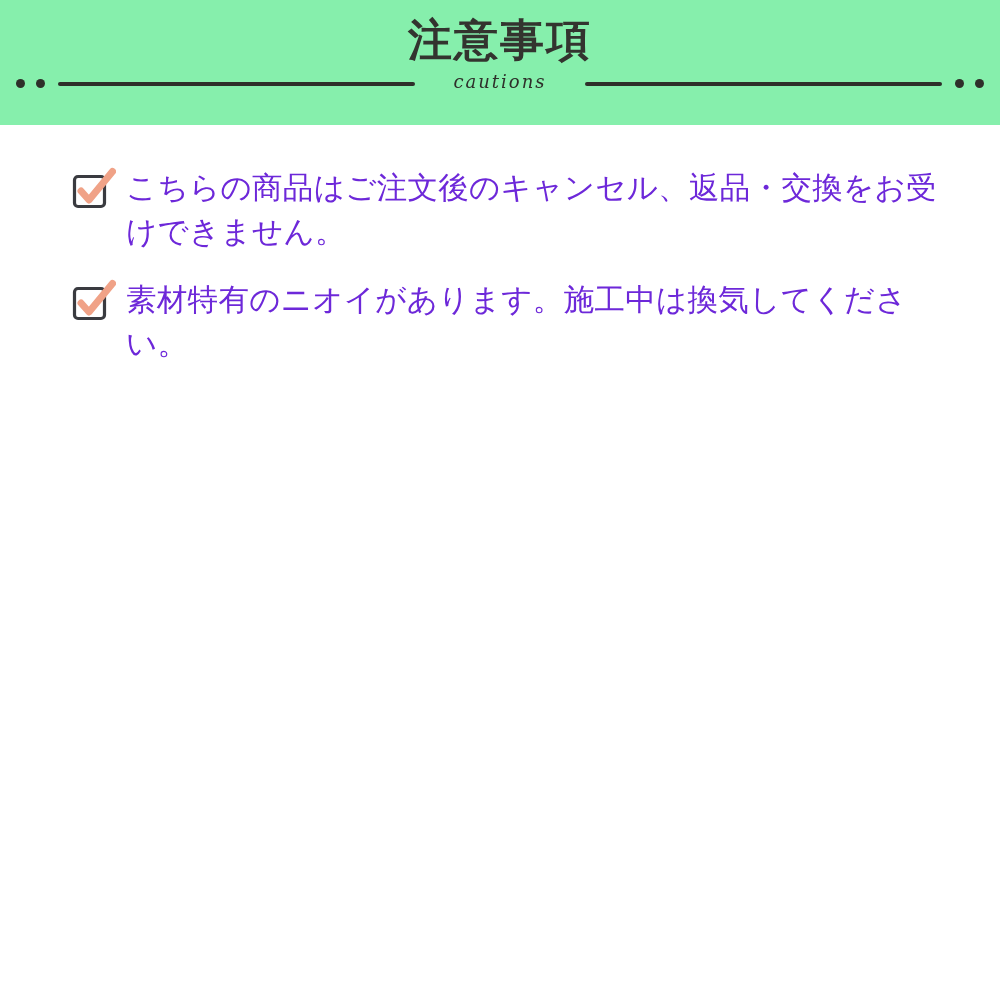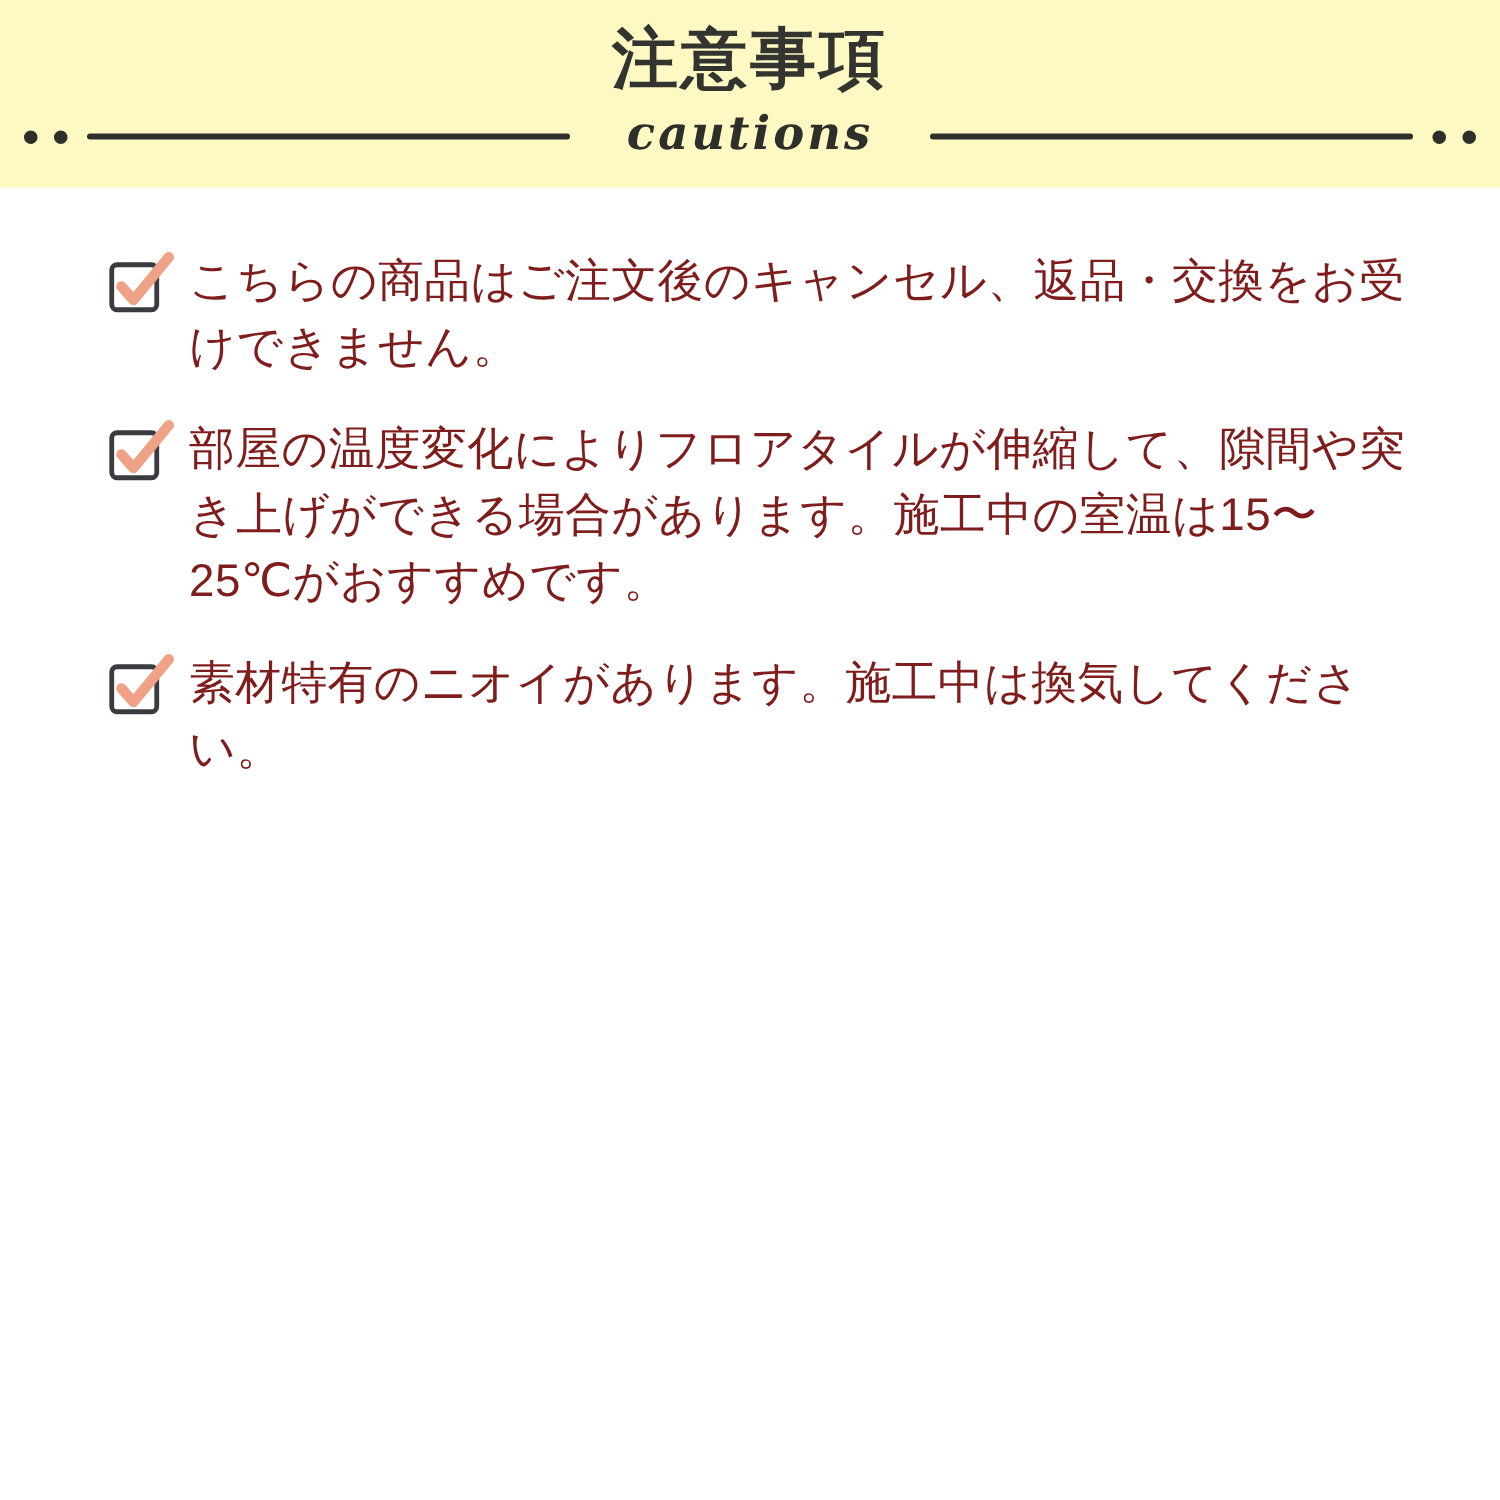--- a/index.html
+++ b/index.html
@@ -8,21 +8,21 @@
   }
   body {
     width: 1000px;
     height: 1000px;
     background: #ffffff;
     font-family: "Liberation Sans", "DejaVu Sans", sans-serif;
     color: #3a3b40;
     overflow: hidden;
   }
   .header {
-    background: #fef9c3;
+    background: #86efac;
     height: 125px;
     box-sizing: border-box;
     padding-top: 16px;
   }
   .page-title {
     margin: 0;
     text-align: center;
     font-size: 44px;
     font-weight: 800;
     letter-spacing: 2px;
@@ -48,22 +48,22 @@
     flex: 1 1 auto;
     height: 4px;
     background: #2e2f2a;
     border-radius: 2px;
   }
   .line.left  { margin-left: 13px; }
   .line.right { margin-right: 13px; }
   .subtitle {
     font-family: "DejaVu Serif", serif;
     font-style: italic;
-    font-weight: 700;
-    font-size: 31px;
+    font-weight: 400;
+    font-size: 18px;
     letter-spacing: 2px;
     color: #2e2f2a;
     margin: 0 38px;
     flex: 0 0 auto;
     transform: translateY(-2px);
   }
   .caution-list {
     list-style: none;
     margin: 40px 0 0 0;
     padding: 0 58px 0 72px;
@@ -79,21 +79,21 @@
     height: 42px;
     margin-right: 10px;
     margin-top: 2px;
   }
   .caution-text {
     margin: 0;
     font-size: 30.5px;
     line-height: 44px;
     font-weight: 500;
     letter-spacing: 0.3px;
-    color: #7f1d1d;
+    color: #6d28d9;
   }
 </style>
 </head>
 <body>
 
 <div class="page">
 
   <header class="header">
     <h1 class="page-title">注意事項</h1>
     <div class="divider">
@@ -113,29 +113,20 @@
       <span class="checkbox-icon">
         <svg viewBox="0 0 44 42" width="44" height="42">
           <rect x="2.5" y="9.5" width="30" height="30" rx="3.5" fill="none" stroke="#3a3b40" stroke-width="3.2"></rect>
           <path d="M9 24 L17 33 L40.5 4.5" fill="none" stroke="#F0A287" stroke-width="7" stroke-linecap="round" stroke-linejoin="round"></path>
         </svg>
       </span>
       <p class="caution-text">こちらの商品はご注文後のキャンセル、返品・交換をお受けできません。</p>
     </li>
 
 
-    <li class="caution-item">
-      <span class="checkbox-icon">
-        <svg viewBox="0 0 44 42" width="44" height="42">
-          <rect x="2.5" y="9.5" width="30" height="30" rx="3.5" fill="none" stroke="#3a3b40" stroke-width="3.2"></rect>
-          <path d="M9 24 L17 33 L40.5 4.5" fill="none" stroke="#F0A287" stroke-width="7" stroke-linecap="round" stroke-linejoin="round"></path>
-        </svg>
-      </span>
-      <p class="caution-text">部屋の温度変化によりフロアタイルが伸縮して、隙間や突き上げができる場合があります。施工中の室温は15〜25℃がおすすめです。</p>
-    </li>
 
 
 
 
     <li class="caution-item">
       <span class="checkbox-icon">
         <svg viewBox="0 0 44 42" width="44" height="42">
           <rect x="2.5" y="9.5" width="30" height="30" rx="3.5" fill="none" stroke="#3a3b40" stroke-width="3.2"></rect>
           <path d="M9 24 L17 33 L40.5 4.5" fill="none" stroke="#F0A287" stroke-width="7" stroke-linecap="round" stroke-linejoin="round"></path>
         </svg>

